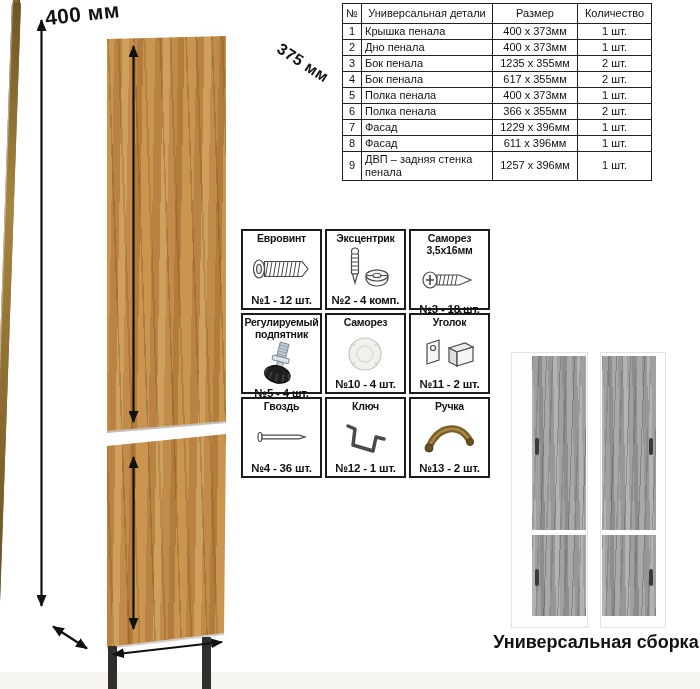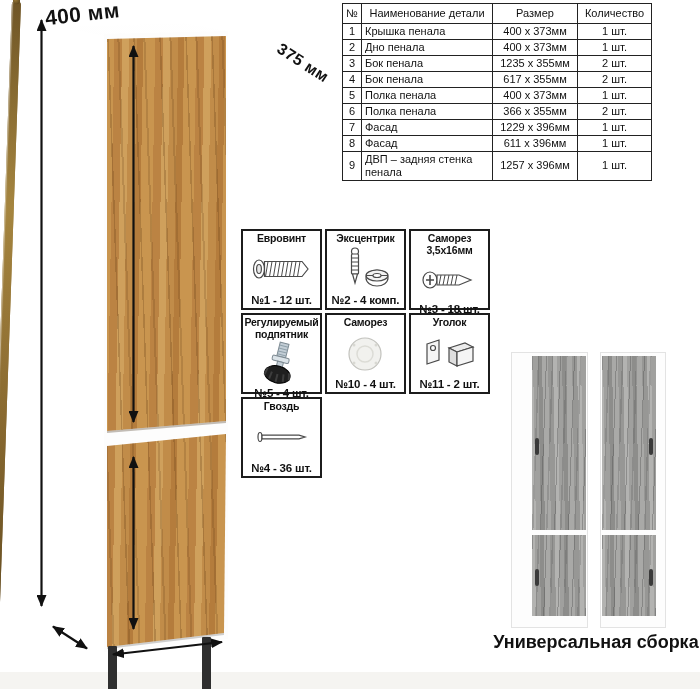--- a/index.html
+++ b/index.html
@@ -118,21 +118,21 @@
   <table class="parts-table">
     <colgroup>
       <col style="width:19px">
         <col style="width:131px">
         <col style="width:85px">
         <col style="width:74px">
     </colgroup>
     <thead>
         <tr id="pt-head">
           <th>№</th>
-          <th>Наименование детали</th>
+          <th>Универсальная детали</th>
           <th>Размер</th>
           <th>Количество</th>
         </tr>
       </thead>
     <tbody id="pt-body">
         <tr>
           <td>1</td>
           <td>Крышка пенала</td>
           <td>400 х 373мм</td>
           <td>1 шт.</td>
@@ -287,20 +287,45 @@
         <div class="hw-ico">
           <svg width="62" height="46" viewBox="0 0 62 46">
             <g stroke="#4a4a4a" fill="#fff" stroke-width="1.2">
               <ellipse cx="9" cy="23" rx="2" ry="4.5"></ellipse>
               <path d="M11 21.2 H48 L54 23 L48 24.8 H11 Z"></path>
             </g>
           </svg>
         </div>
         <div class="hw-count">№4 - 36 шт.</div>
       </div>
+      <div class="hw-cell">
+        <div class="hw-title">Ключ</div>
+        <div class="hw-ico">
+          <svg width="62" height="46" viewBox="0 0 62 46">
+            <g stroke="#4a4a4a" stroke-width="3.5" fill="none" stroke-linecap="round" stroke-linejoin="round">
+              <path d="M13 12 l7 3 l-2 16 l20 6 l3 -14 l8 2"></path>
+            </g>
+          </svg>
+        </div>
+        <div class="hw-count">№12 - 1 шт.</div>
+      </div>
+      <div class="hw-cell">
+        <div class="hw-title">Ручка</div>
+        <div class="hw-ico">
+          <svg width="62" height="46" viewBox="0 0 62 46">
+            <g fill="none">
+              <path d="M10 33 Q17 17 30 15 Q43 13 51 27" stroke="#7a5c28" stroke-width="7" stroke-linecap="round"></path>
+              <path d="M10 33 Q17 17 30 15 Q43 13 51 27" stroke="#a98844" stroke-width="2.5" stroke-linecap="round"></path>
+              <circle cx="10" cy="34" r="4" fill="#6b4f22" stroke="#4e3a18"></circle>
+              <circle cx="51" cy="28" r="3.5" fill="#6b4f22" stroke="#4e3a18"></circle>
+            </g>
+          </svg>
+        </div>
+        <div class="hw-count">№13 - 2 шт.</div>
+      </div>
     </div>
 
   <div class="uni">
 
     <div class="gbody" style="left:14px;top:2px;width:77px;height:276px"></div>
     <div class="graywood" style="left:35px;top:6px;width:54px;height:174px"></div>
     <div class="graywood" style="left:35px;top:185px;width:54px;height:81px"></div>
     <div class="ghandle" style="left:38px;top:88px"></div>
     <div class="ghandle" style="left:38px;top:219px"></div>
 

